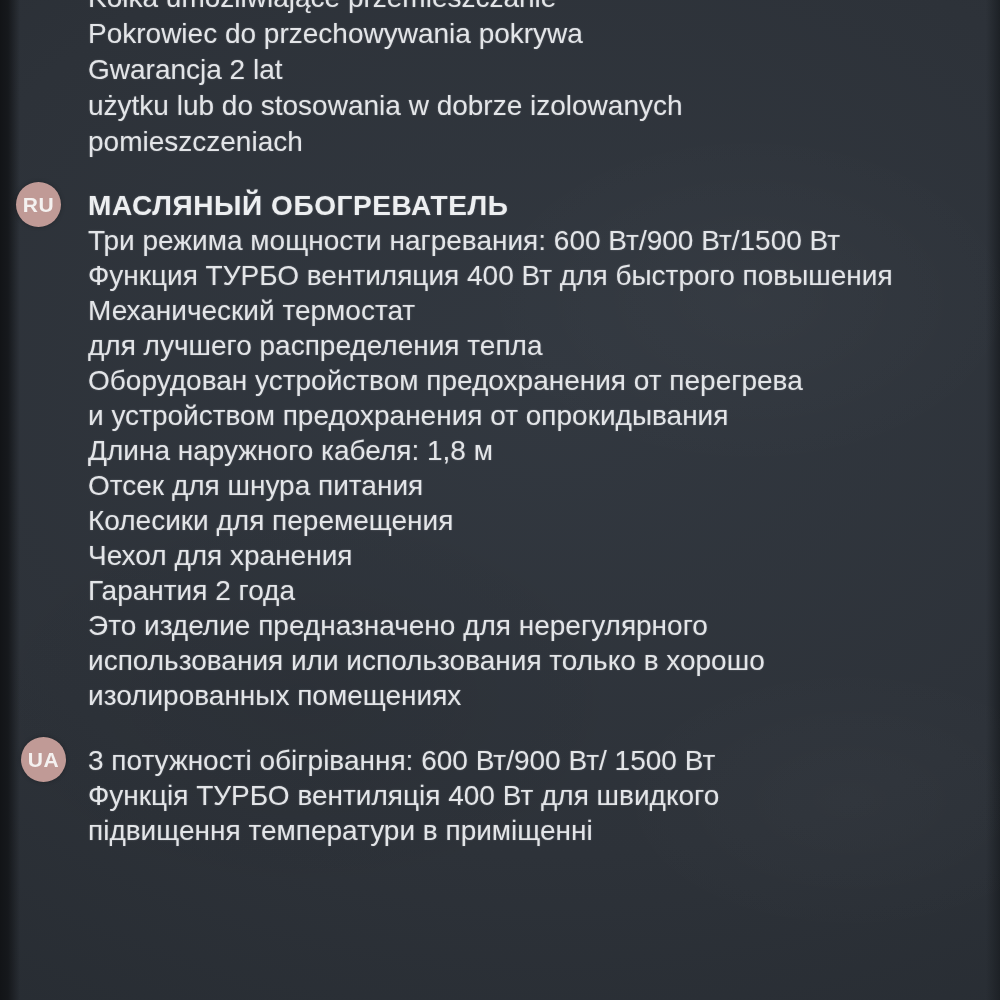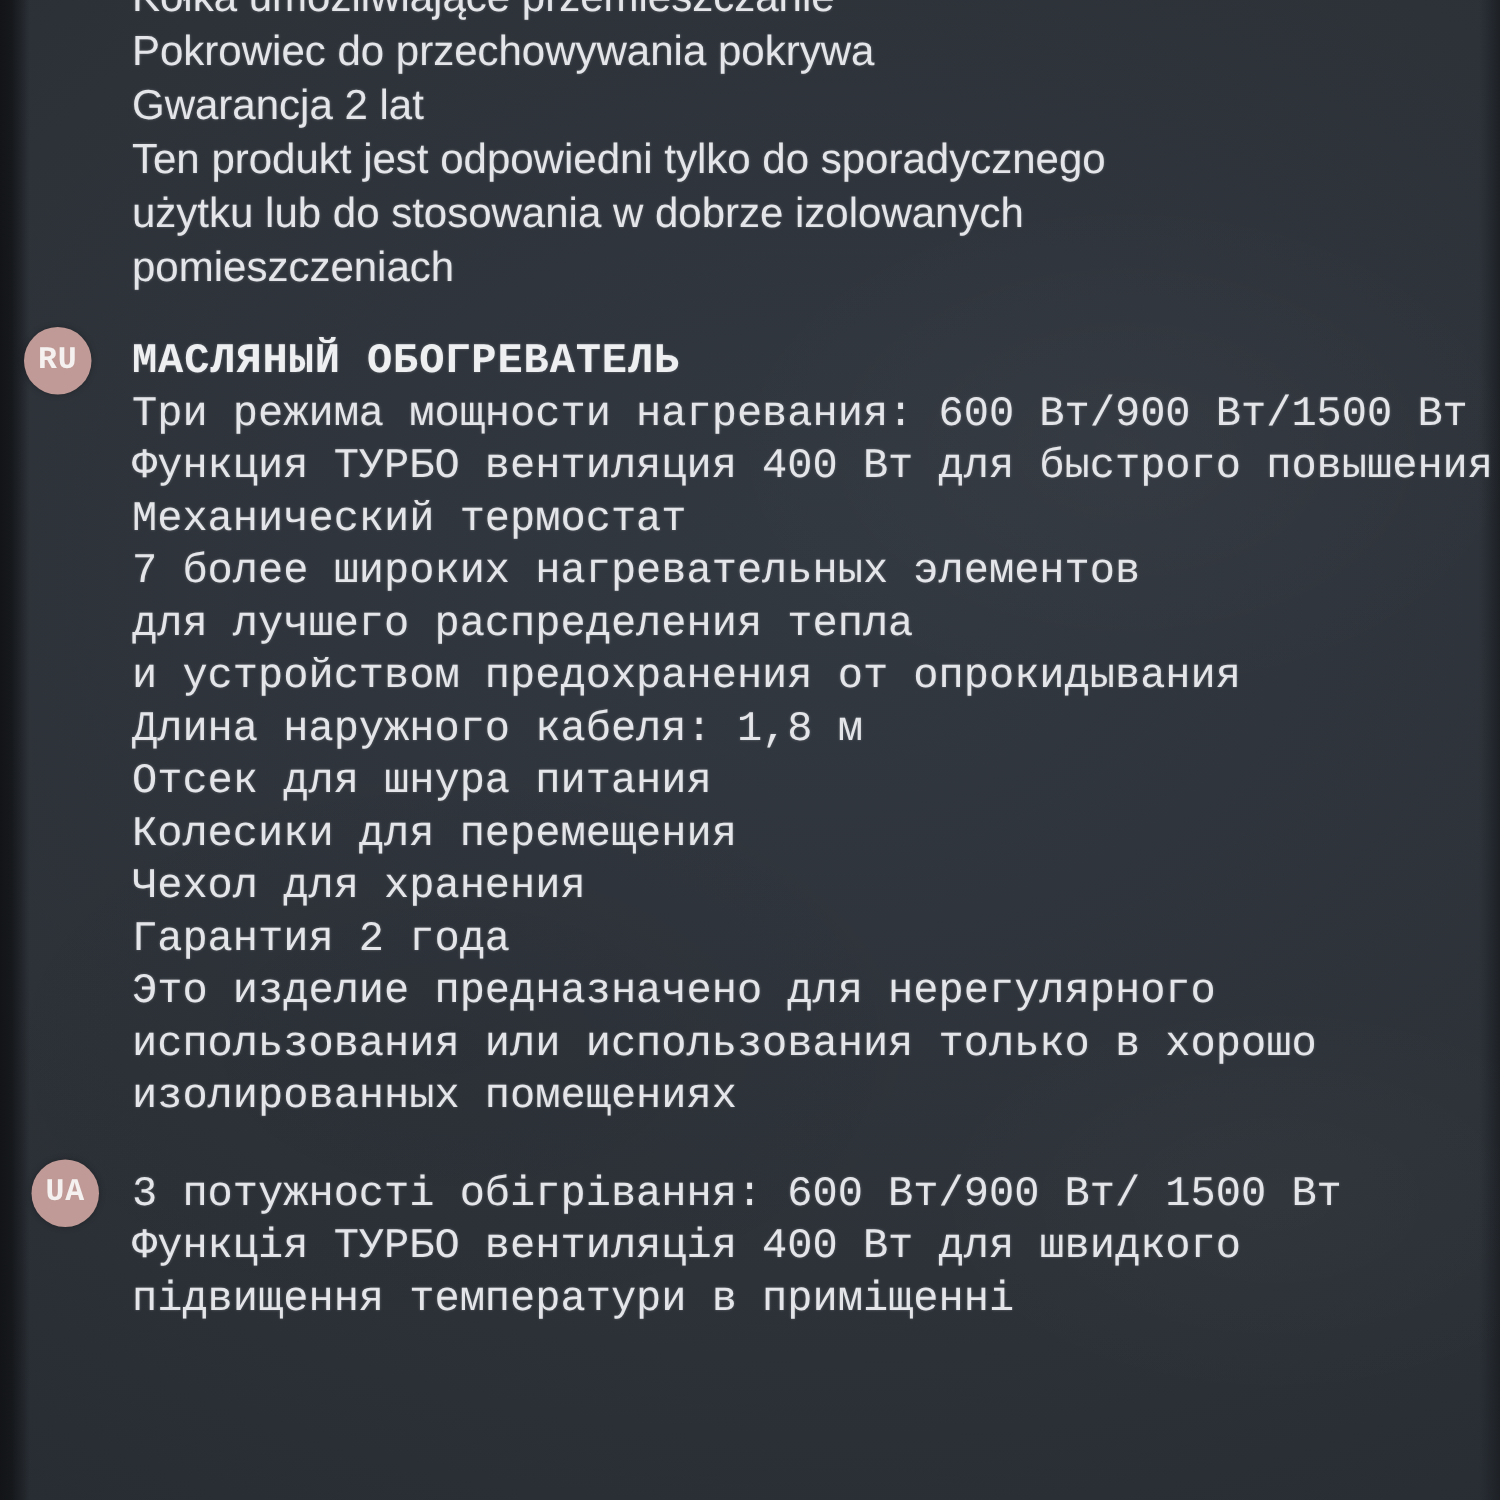--- a/index.html
+++ b/index.html
@@ -34,21 +34,21 @@
     right: 20px;
     color: var(--text, #e3e5e8);
     text-shadow: 0 0 2px rgba(228,230,233,0.30);
     font-size: 28px;
   }
   .line {
     white-space: nowrap;
     font-weight: 400;
   }
   .section-pl .line { line-height: 36px; }
-  .section-ru, .section-ua { position: relative; font-family: Liberation Mono, monospace; }
+  .section-ru, .section-ua { position: relative; }
   .section-ru { margin-top: 28px; }
   .section-ua { margin-top: 30px; }
   .section-ru .line, .section-ua .line { line-height: 35px; }
   .section-title {
     line-height: 35px;
     font-weight: 700;
     letter-spacing: 0.6px;
     color: var(--title, #edeff1);
     white-space: nowrap;
   }
@@ -75,33 +75,32 @@
 <body>
 
 <div class="photo-surface"></div>
 
 <div class="content">
 
   <section class="section-pl">
     <div class="line">Kółka umożliwiające przemieszczanie</div>
     <div class="line">Pokrowiec do przechowywania pokrywa</div>
     <div class="line">Gwarancja 2 lat</div>
-    <div class="line">Ten produkt jest odpowiedni tylko do sporadycznego</div>
     <div class="line">użytku lub do stosowania w dobrze izolowanych</div>
     <div class="line">pomieszczeniach</div>
   </section>
 
   <section class="section-ru">
     <span class="lang-badge">RU</span>
     <div class="section-title">МАСЛЯНЫЙ ОБОГРЕВАТЕЛЬ</div>
     <div class="line">Три режима мощности нагревания: 600 Вт/900 Вт/1500 Вт</div>
     <div class="line">Функция ТУРБО вентиляция 400 Вт для быстрого повышения</div>
     <div class="line">Механический термостат</div>
-    <div class="line">7 более широких нагревательных элементов</div>
     <div class="line">для лучшего распределения тепла</div>
+    <div class="line">Оборудован устройством предохранения от перегрева</div>
     <div class="line">и устройством предохранения от опрокидывания</div>
     <div class="line">Длина наружного кабеля: 1,8 м</div>
     <div class="line">Отсек для шнура питания</div>
     <div class="line">Колесики для перемещения</div>
     <div class="line">Чехол для хранения</div>
     <div class="line">Гарантия 2 года</div>
     <div class="line">Это изделие предназначено для нерегулярного</div>
     <div class="line">использования или использования только в хорошо</div>
     <div class="line">изолированных помещениях</div>
   </section>

